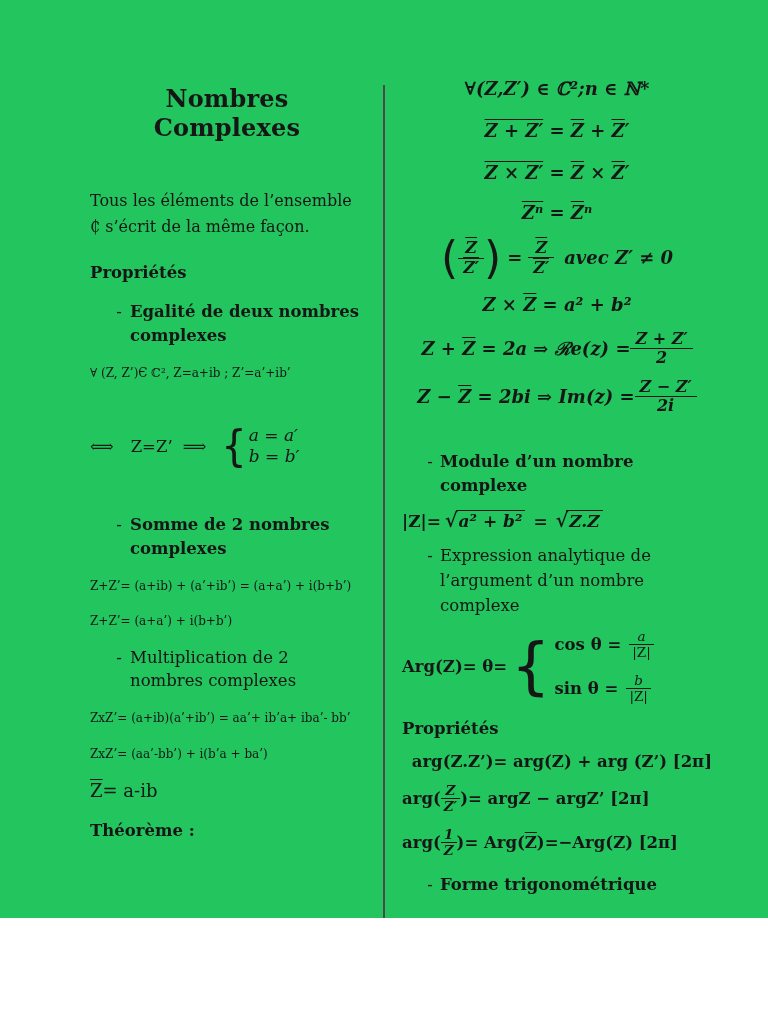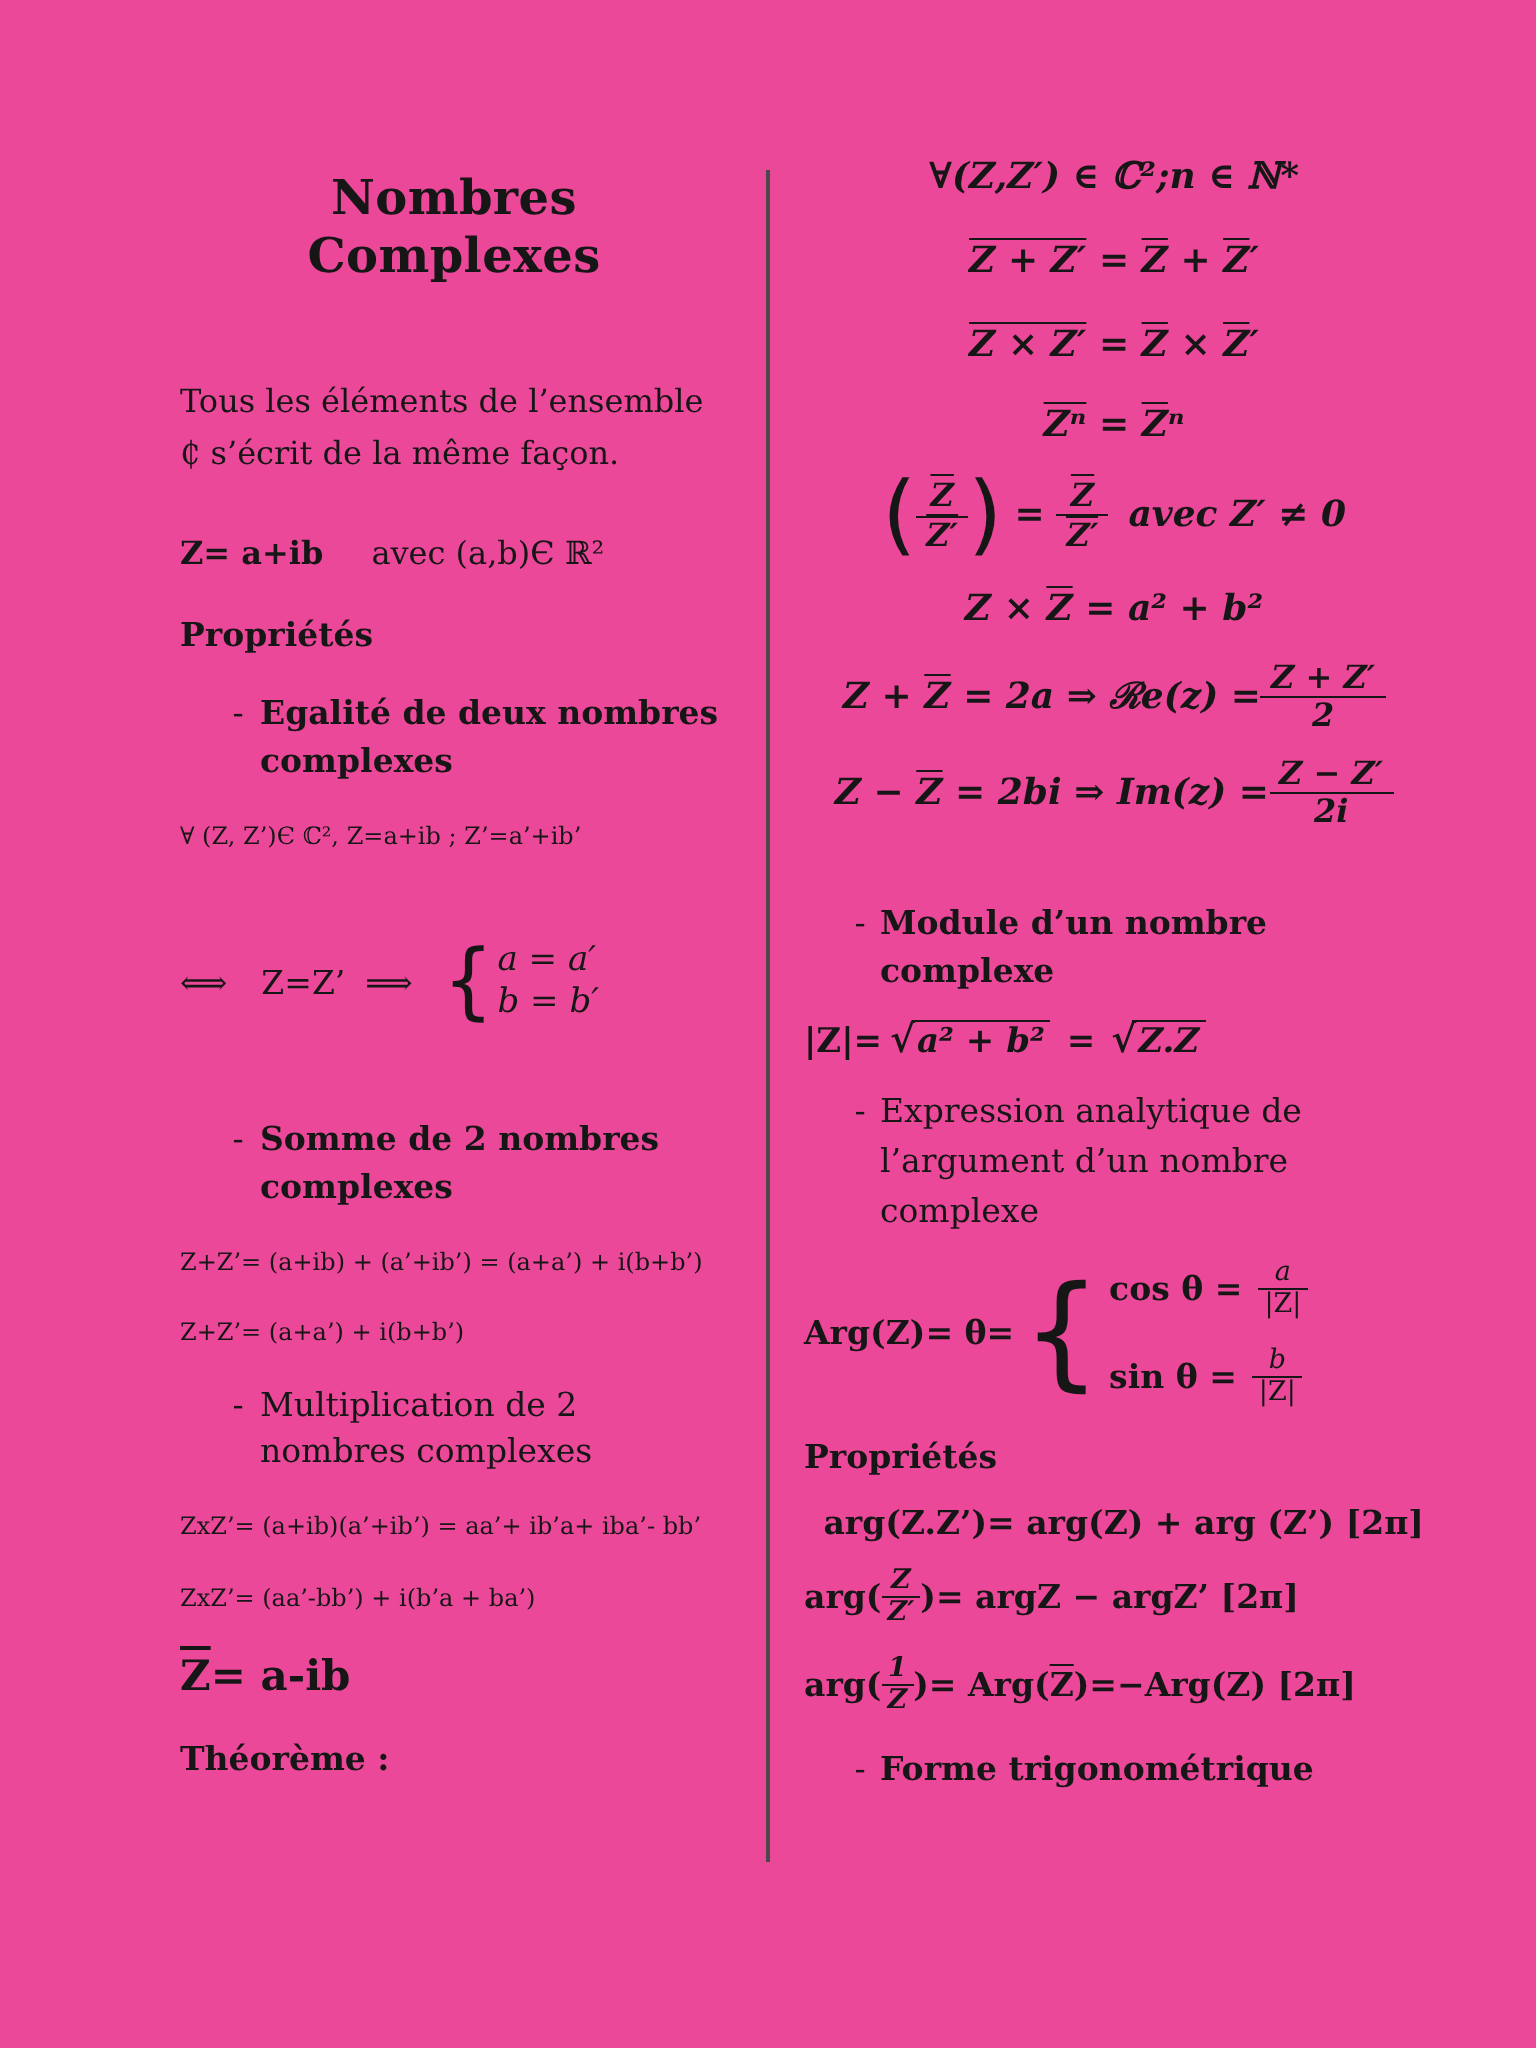--- a/index.html
+++ b/index.html
@@ -1,16 +1,16 @@
 <!DOCTYPE html>
 <html><head>
 <meta charset="utf-8">
 <style>
   html,body{margin:0;padding:0;background:#ffffff;}
-  .page{position:relative;width:768px;height:1024px;background:#ec4899;
+  .page{position:relative;width:768px;height:918px;background:#22c55e;
         font-family:"DejaVu Serif","Liberation Serif",serif;color:#161616;overflow:hidden;}
   .divider{position:absolute;left:383px;top:85px;width:2px;height:846px;background:#4a4a4a;}
   .col{position:absolute;}
   .col-left{left:90px;top:84px;width:274px;}
   .col-right{left:402px;top:76px;width:310px;}
 
   
   .title{font-size:24px;font-weight:700;text-align:center;margin:0;letter-spacing:.2px;}
   .intro{font-size:16px;line-height:1.65;margin:46px 0 0 0;}
   .defline{margin:26px 0 0 0;font-size:16px;}
@@ -21,21 +21,21 @@
   .bullet .dash{width:22px;text-align:center;margin-left:18px;flex:none;}
   .bullet .btxt{flex:1;}
   .bold{font-weight:700;}
   .formula{font-size:12px;margin:16px 0 0 0;line-height:1.6;}
   .equiv-row{display:flex;align-items:center;margin:40px 0 0 0;font-size:16.5px;}
   .equiv-row .arr{letter-spacing:1px;}
   .equiv-row .zz{margin:0 10px 0 16px;}
   .big-brace{font-size:40px;font-weight:400;line-height:1;margin:0 2px 0 14px;
              font-family:"DejaVu Sans","Liberation Sans",sans-serif;transform:scaleY(1.05);display:inline-block;}
   .sys{display:inline-flex;flex-direction:column;font-style:italic;font-size:17px;line-height:1.25;}
-  .conjline{margin:16px 0 0 0;font-size:21px;font-weight:700;}
+  .conjline{margin:16px 0 0 0;font-size:18px;font-weight:400;}
   .ov{text-decoration:overline;}
 
   
   .m{font-style:italic;font-weight:700;}
   .center{text-align:center;}
   .rform{font-size:18px;margin:0 0 0 0;line-height:1.45;}
   .mt10{margin-top:10px;}.mt12{margin-top:12px;}.mt14{margin-top:14px;}
   .mt16{margin-top:16px;}.mt30{margin-top:30px;}
   .frac{display:inline-flex;flex-direction:column;vertical-align:middle;text-align:center;line-height:1.15;}
   .frac .num{border-bottom:1.6px solid #161616;padding:0 5px;}
@@ -69,23 +69,20 @@
 <body>
 
 <div class="page">
   <div class="divider"></div>
 
   <div class="col col-left">
     <h1 class="title">Nombres Complexes</h1>
 
     <p class="intro">Tous les éléments de l’ensemble ₵ s’écrit de la même façon.</p>
 
-    <p class="defline">
-      <span class="lead">Z= a+ib</span><span class="rest">avec (a,b)Є ℝ²</span>
-    </p>
 
     <p class="h">Propriétés</p>
 
     <div class="bullet">
       <span class="dash">-</span>
       <span class="btxt bold">Egalité de deux nombres complexes</span>
     </div>
 
     <p class="formula">∀ (Z, Z’)Є ℂ², Z=a+ib ; Z’=a’+ib’</p>
 

